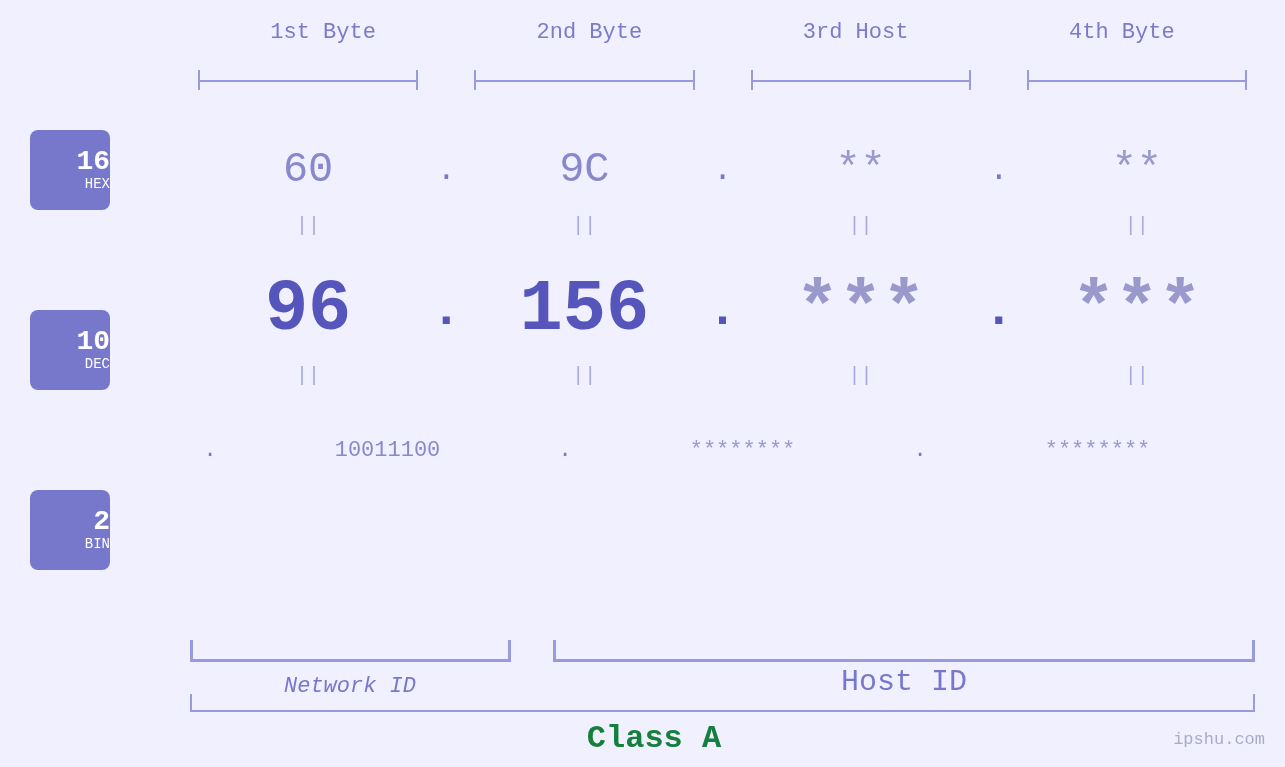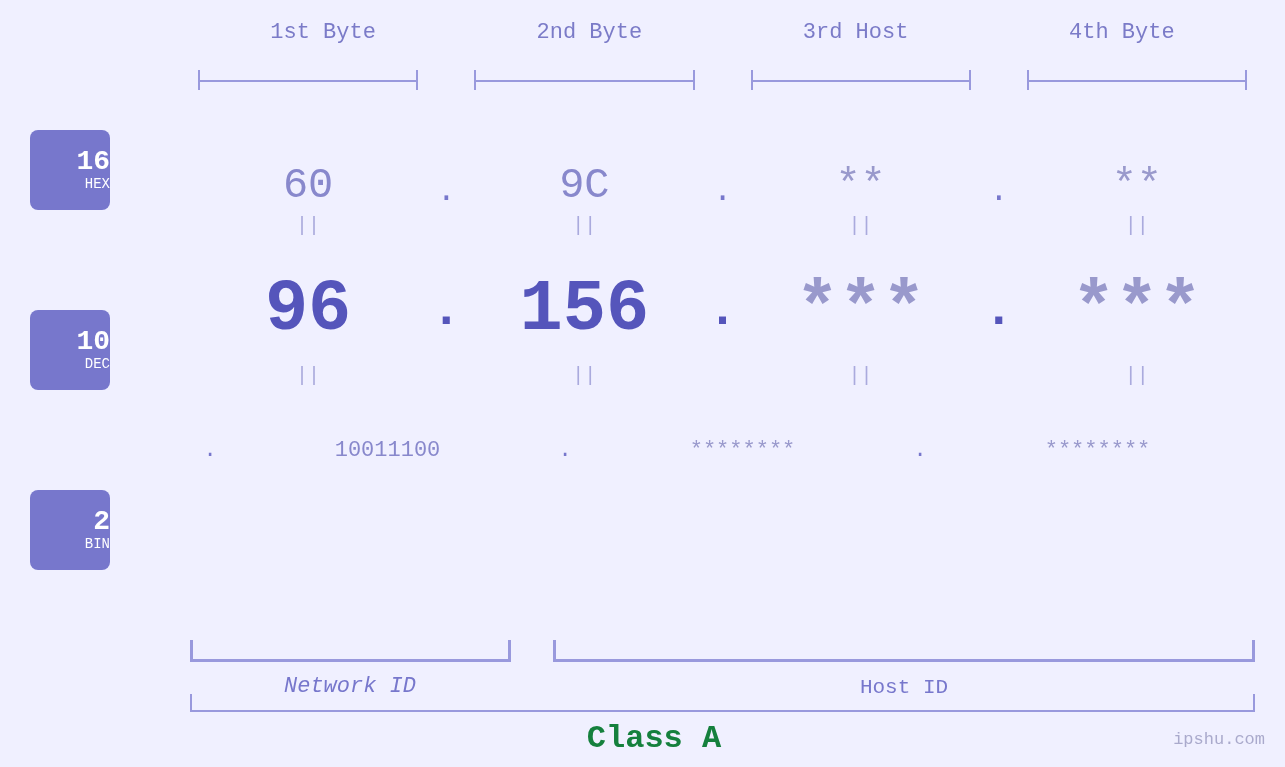--- a/index.html
+++ b/index.html
@@ -112,21 +112,21 @@
     }
 
     .base-text {
       font-size: 14px;
       line-height: 1.2;
     }
 
     
     .hex-row {
       display: flex;
-      align-items: flex-end;
+      align-items: center;
       height: 80px;
       margin-top: 35px;
     }
 
     
     .dec-row {
       display: flex;
       align-items: center;
       height: 100px;
       margin-top: 20px;
@@ -312,21 +312,21 @@
   <div style="position:absolute; bottom:105px; left:190px; width:320px; height:3px; background-color:#9999dd;"></div>
   <div style="position:absolute; bottom:105px; left:190px; width:3px; height:22px; background-color:#9999dd;"></div>
   <div style="position:absolute; bottom:105px; left:508px; width:3px; height:22px; background-color:#9999dd;"></div>
 
   <div style="position:absolute; bottom:105px; left:553px; right:30px; height:3px; background-color:#9999dd;"></div>
   <div style="position:absolute; bottom:105px; left:553px; width:3px; height:22px; background-color:#9999dd;"></div>
   <div style="position:absolute; bottom:105px; right:30px; width:3px; height:22px; background-color:#9999dd;"></div>
 
   <div style="position:absolute; bottom:68px; left:190px; width:320px; text-align:center; color:#7777cc; font-size:22px; font-family:'Courier New',Courier,monospace;font-style:italic;">Network ID</div>
 
-  <div style="position:absolute; bottom:68px; left:553px; right:30px; text-align:center; color:#7777cc; font-size:21px; font-family:'Courier New',Courier,monospace;">Host ID</div>
+  <div style="position:absolute; bottom:68px; left:553px; right:30px; text-align:center; color:#7777cc; font-size:30px; font-family:'Courier New',Courier,monospace;">Host ID</div>
 
   <div style="position:absolute; bottom:55px; left:190px; right:30px; height:2px; background-color:#9999dd;"></div>
   <div style="position:absolute; bottom:55px; left:190px; width:2px; height:18px; background-color:#9999dd;"></div>
   <div style="position:absolute; bottom:55px; right:30px; width:2px; height:18px; background-color:#9999dd;"></div>
 
   <div style="position:absolute; bottom:10px; left:0; right:0; text-align:center; color:#15803d; font-size:32px; font-family:'Courier New',Courier,monospace; font-weight:bold;margin-left:23px;">Class A</div>
 
   <div class="watermark">ipshu.com</div>
 
 </div>

